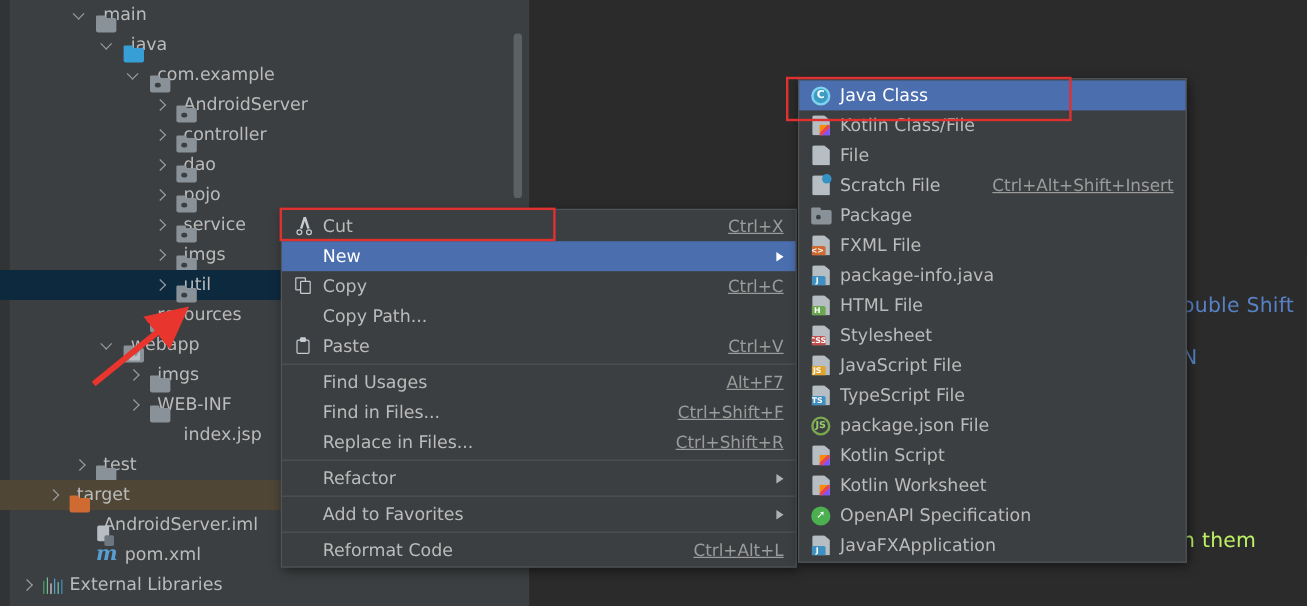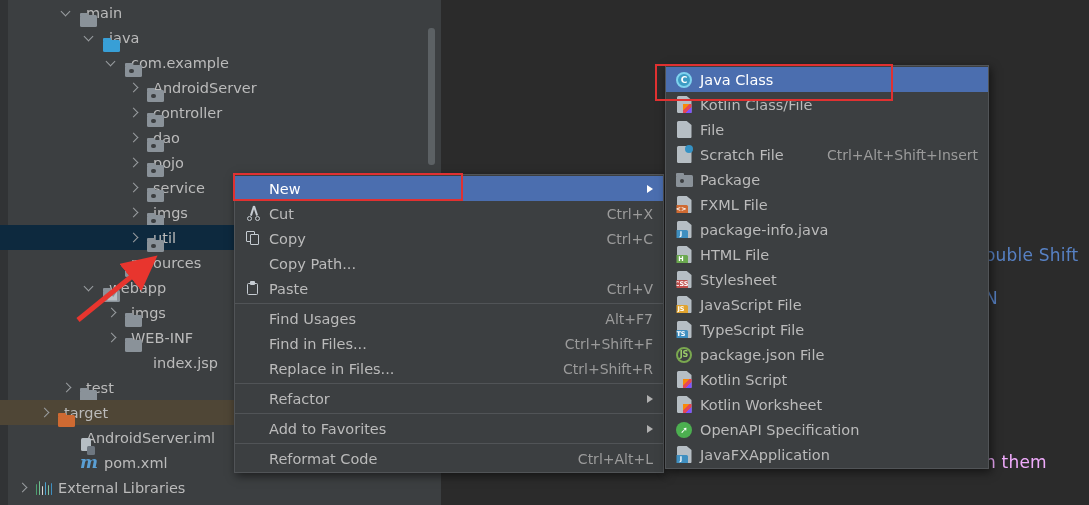--- a/index.html
+++ b/index.html
@@ -148,21 +148,21 @@
     color: #bbbbbb;
     white-space: nowrap;
   }
   .mi.hl { background: #4b6eaf; color: #ffffff; }
   .mi .mi-ico {
     width: 20px; flex: 0 0 20px;
     display: flex; align-items: center; justify-content: center;
     margin-right: 6px;
   }
   .mi .mi-label { flex: 1 1 auto; }
-  .mi .mi-key { color: #9b9b9b; font-size: 14px; margin-left: 18px; }
+  .mi .mi-key { color: #9b9b9b; font-size: 14px; margin-left: 18px; text-decoration: underline; }
   .mi .submark {
     width: 0; height: 0; margin-left: 10px;
     border-left: 6px solid #b0b0b0;
     border-top: 4.5px solid transparent;
     border-bottom: 4.5px solid transparent;
   }
   .mi.hl .submark { border-left-color: #ffffff; }
   .sep { height: 1px; background: #515457; margin: 2px 0; }
 
   
@@ -208,21 +208,21 @@
 </head>
 <body>
 
 <div id="root">
 
   <div class="editor-bg"></div>
   <div id="hints">
       <div class="hint-line" style="left: 985px; top: 245px; color: rgb(87, 129, 196);">ouble Shift</div>
       <div class="hint-line" style="left: 985px; top: 288px; color: rgb(87, 129, 196);">N</div>
       <div class="hint-line" style="left: 927px; top: 392px; color: rgb(87, 129, 196);">ome</div>
-      <div class="hint-line grey" style="left: 985px; top: 452px; color: #f0abfc;">n them</div>
+      <div class="hint-line grey" style="left: 985px; top: 441px; color: #bef264;">n them</div>
     </div>
 
   <div class="project-panel">
     <div class="panel-gutter"></div>
     <div class="tree" id="tree">
         <div class="tree-row">
           <span style="flex: 0 0 60px; height: 1px;"></span>
           <span class="chevron down"></span>
           <span style="flex: 0 0 7px; height: 1px;"></span>
           <span class="ico"><span class="folder grey"><span class="tab"></span><span class="body"></span></span></span>
@@ -368,34 +368,34 @@
               <i style="background:#3f8fc0;height:12px"></i>
             </span>
           </span>
           <span>External Libraries</span>
         </div>
       </div>
     <div class="vscroll"></div>
   </div>
 
   <div class="menu" id="ctx-menu">
-      <div class="mi hl">
-        <span class="mi-ico"></span>
-        <span class="mi-label">New</span>
-        <span class="submark"></span>
-      </div>
       <div class="mi">
         <span class="mi-ico">
           <span class="i-cut">
             <i class="l"></i>
             <i class="r"></i>
           </span>
         </span>
         <span class="mi-label">Cut</span>
         <span class="mi-key">Ctrl+X</span>
+      </div>
+      <div class="mi hl">
+        <span class="mi-ico"></span>
+        <span class="mi-label">New</span>
+        <span class="submark"></span>
       </div>
       <div class="mi">
         <span class="mi-ico">
           <span class="i-copy">
             <span class="s1"></span>
             <span class="s2"></span>
           </span>
         </span>
         <span class="mi-label">Copy</span>
         <span class="mi-key">Ctrl+C</span>

